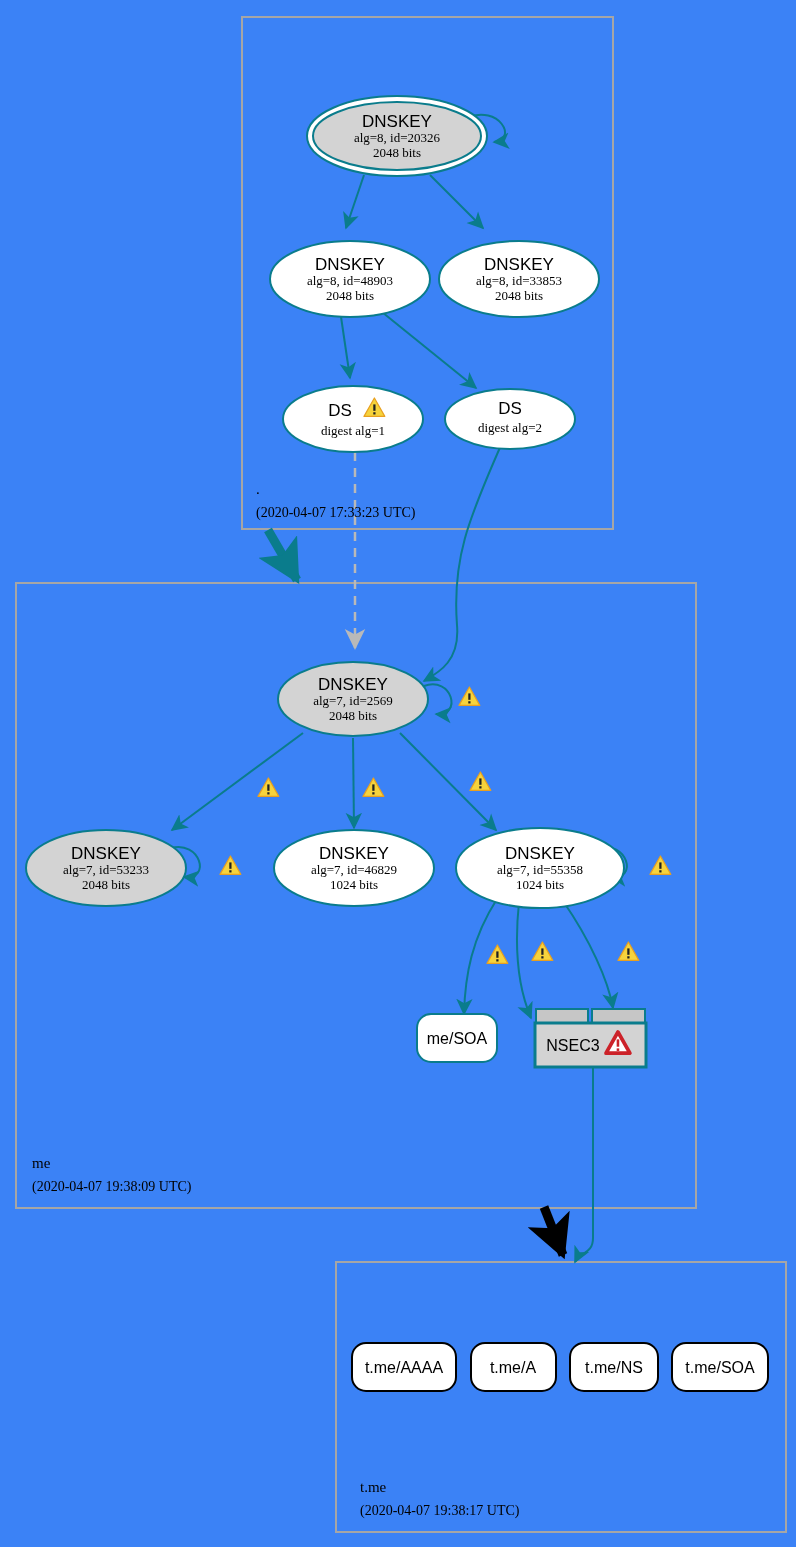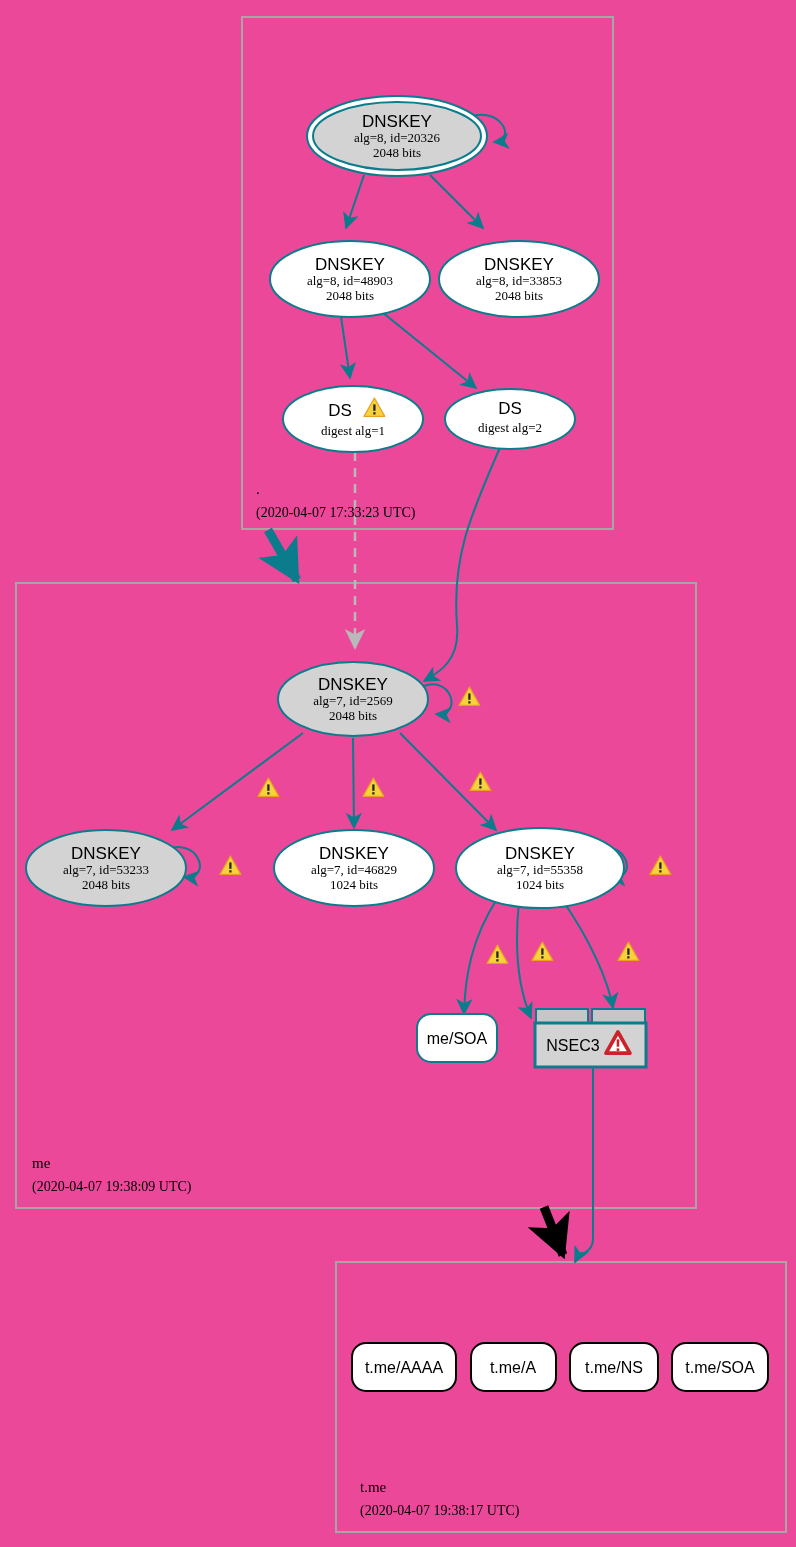--- a/index.html
+++ b/index.html
@@ -7,21 +7,21 @@
     padding: 0;
     background: #ffffff;
   }
   body {
     font-family: "Liberation Sans", sans-serif;
   }
   #canvas {
     position: relative;
     width: 796px;
     height: 1547px;
-    background: #ec4899;
+    background: #3b82f6;
     overflow: hidden;
   }
   svg#graph {
     position: absolute;
     top: 0;
     left: 0;
     width: 796px;
     height: 1547px;
   }
   .zone-box {

